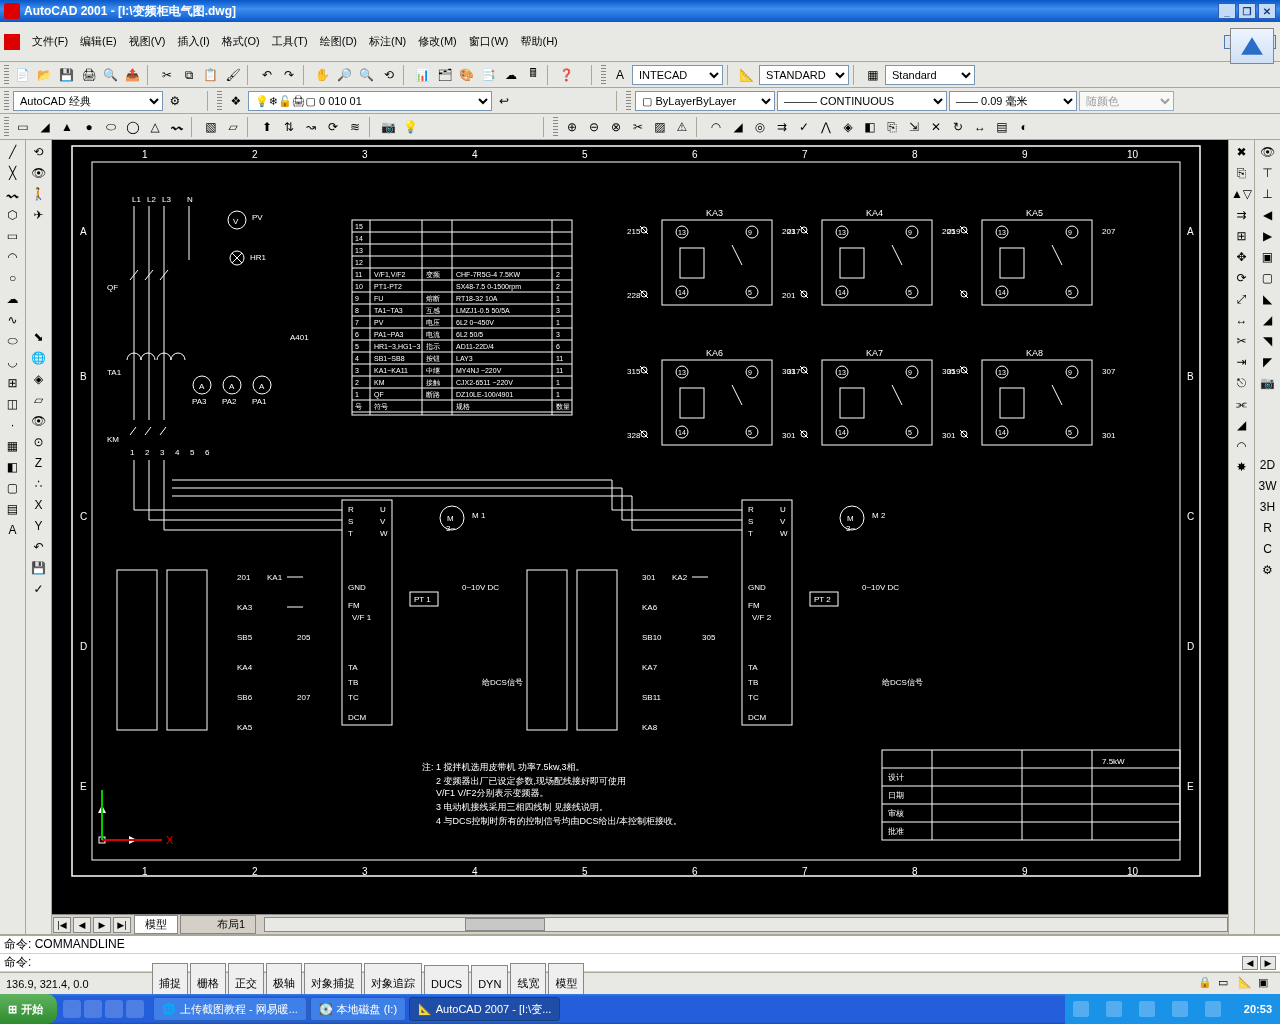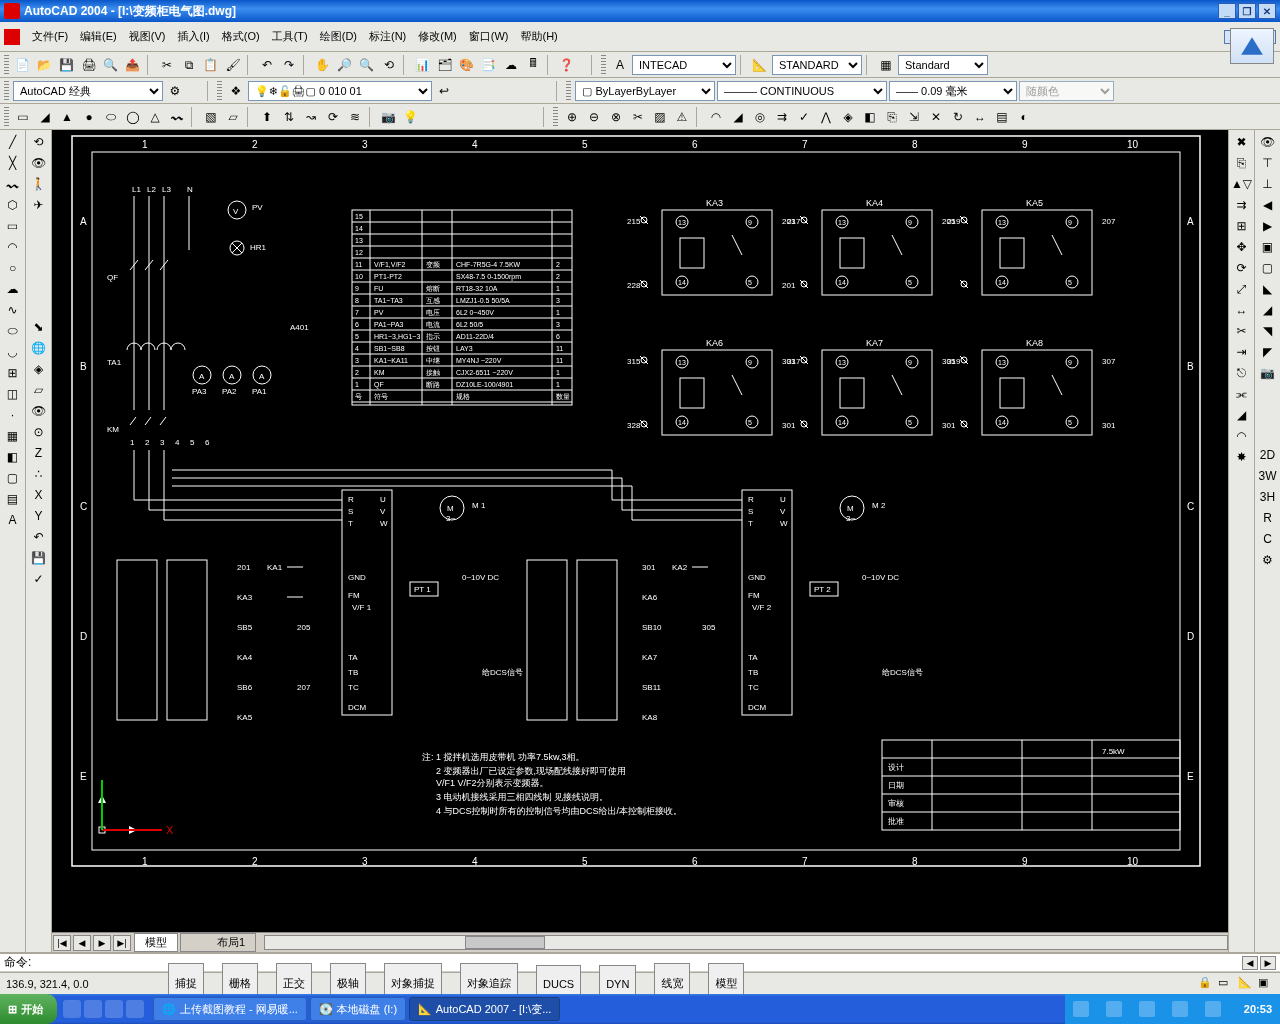--- a/index.html
+++ b/index.html
@@ -5,21 +5,21 @@
 * { margin: 0; padding: 0; box-sizing: border-box; font-family: "Microsoft YaHei", Tahoma, sans-serif; }
 body { width: 1280px; height: 1024px; overflow: hidden; background: #d4d0c8; font-size: 11px; display: flex; flex-direction: column; }
 
 
 .titlebar { height: 22px; background: linear-gradient(#0a56c8,#3b8ef0 40%,#0a56c8); color: #fff; display: flex; align-items: center; padding: 0 4px; font-weight: bold; font-size: 12px; }
 .titlebar .icon { width: 16px; height: 16px; background: #d00; margin-right: 4px; border-radius: 2px; }
 .titlebar .wincontrols { margin-left: auto; display: flex; gap: 2px; }
 .titlebar .wincontrols span { width: 18px; height: 16px; background: #c3dbf7; border: 1px solid #2a5db8; display: flex; align-items: center; justify-content: center; font-size: 10px; color: #1a3d7a; cursor: default; }
 
 
-.menubar { height: 30px; background: #e8e8e4; display: flex; align-items: center; padding: 4px 4px; border-bottom: 1px solid #aca899; }
+.menubar { height: 40px; background: #e8e8e4; display: flex; align-items: center; padding: 4px 4px; border-bottom: 1px solid #aca899; }
 .menubar .appicon { width: 16px; height: 16px; background: #d00; margin-right: 6px; }
 .menubar span.item { padding: 2px 6px; cursor: default; }
 .menubar .mdi { margin-left: auto; display: flex; gap: 2px; }
 .menubar .mdi b { width: 16px; height: 14px; border: 1px solid #5577aa; background: #d4e4fa; font-size: 9px; display: flex; align-items: center; justify-content: center; color: #1a3d7a; }
 .logo-box { position: absolute; right: 6px; top: 28px; width: 44px; height: 36px; border: 1px solid #888; background: linear-gradient(#eef5ff,#cfe0f5); display:flex; align-items:center; justify-content:center; }
 .logo-box svg { width: 26px; height: 26px; }
 
 
 .tb-row { height: 26px; background: #e8e8e4; display: flex; align-items: center; padding: 0 4px; border-bottom: 1px solid #aca899; gap: 2px; }
 .tb-row .sep { width: 6px; height: 20px; border-left: 1px solid #aca899; margin: 0 2px; }
@@ -46,21 +46,21 @@
 .model-tabs .scroll-track { flex:1; height: 15px; margin-left: 8px; background: #e8e8e4; border:1px solid #888; position:relative; }
 .model-tabs .scroll-thumb { position:absolute; left:200px; width: 80px; height: 100%; background:#c8c8c8; border:1px solid #888; }
 
 
 .cmdwrap { border-top: 2px solid #aca899; background: #fff; }
 .cmdline { height: 18px; border-bottom: 1px solid #cfcfcf; padding: 1px 4px; font-family: "SimSun", monospace; font-size: 12px; display:flex; align-items:center; }
 .cmdline .arrows { margin-left: auto; display:flex; gap:2px; }
 .cmdline .arrows b { width:16px; height:14px; border:1px solid #888; background:#e8e8e4; font-size:9px; display:flex; align-items:center; justify-content:center; font-weight: normal;}
 
 
-.statusbar { height: 22px; background: #e8e8e4; border-top: 1px solid #aca899; display: flex; align-items: center; font-size: 11px; gap: 16px; }
+.statusbar { height: 22px; background: #e8e8e4; border-top: 1px solid #aca899; display: flex; align-items: center; font-size: 11px; }
 .statusbar .coords { width: 150px; padding-left: 6px; }
 .statusbar .toggle { padding: 12px 6px; border: 1px solid #888; margin-left: 2px; background: #efefef; }
 .statusbar .tray { margin-left: auto; padding-right: 6px; display:flex; gap:4px; align-items:center;}
 .statusbar .tray span { width:16px; height:16px; display:inline-block; }
 
 
 .taskbar { height: 30px; background: linear-gradient(#3a80e0,#245edb 8%,#245edb 92%,#1b4eb8); display: flex; align-items: center; color: #fff; font-size: 11px; }
 .taskbar .start { height: 100%; padding: 0 14px 0 8px; background: linear-gradient(#5fb35f,#2e8b2e); display: flex; align-items: center; font-weight: bold; border-radius: 0 10px 10px 0; gap:4px;}
 .taskbar .ql { display:flex; gap:3px; padding: 0 6px;}
 .taskbar .ql span { width:18px; height:18px; background: rgba(255,255,255,.2); border-radius:3px;}
@@ -72,21 +72,21 @@
 
 text.w { fill: #fff; font-family: "SimSun", sans-serif; }
 line.w, polyline.w, rect.w, circle.w, path.w { stroke: #fff; fill: none; stroke-width: 1; }
 rect.border { stroke: #fff; fill:none; stroke-width:1.5;}
 </style>
 </head>
 <body>
 
 <div class="titlebar">
   <span class="icon"></span>
-  <span>AutoCAD 2004 - [I:\变频柜电气图.dwg]</span>
+  <span>AutoCAD 2001 - [I:\变频柜电气图.dwg]</span>
   <div class="wincontrols">
     <span>_</span>
     <span>❐</span>
     <span>✕</span>
   </div>
 </div>
 
 <div class="menubar">
   <span class="appicon"></span>
   <span class="item">文件(F)</span>
@@ -138,37 +138,37 @@
   <span class="tb-btn">🗂</span>
   <span class="tb-btn">🎨</span>
   <span class="tb-btn">📑</span>
   <span class="tb-btn">☁</span>
   <span class="tb-btn">🖩</span>
   <span class="sep"></span>
   <span class="tb-btn">❓</span>
   <span class="sep" style="margin-left:12px"></span>
   <span class="grip"></span>
   <span class="tb-btn">A</span>
-  <select class="tb-select" style="width:104px"><option>INTECAD</option></select>
+  <select class="tb-select" style="width:91px"><option>INTECAD</option></select>
   <span class="sep"></span>
   <span class="tb-btn">📐</span>
   <select class="tb-select" style="width:90px"><option>STANDARD</option></select>
   <span class="sep"></span>
   <span class="tb-btn">▦</span>
   <select class="tb-select" style="width:90px"><option>Standard</option></select>
 </div>
 
 <div class="tb-row">
   <span class="grip"></span>
   <select class="tb-select" style="width:150px"><option>AutoCAD 经典</option></select>
   <span class="tb-btn">⚙</span>
   <span class="sep" style="margin-left:20px"></span>
   <span class="grip"></span>
   <span class="tb-btn">❖</span>
-  <select class="tb-select" style="width:184px"><option>💡❄🔓🖨▢ <span>0 01</span>0 01</option></select>
+  <select class="tb-select" style="width:244px"><option>💡❄🔓🖨▢ <span>0 01</span>0 01</option></select>
   <span class="tb-btn">↩</span>
   <span class="sep" style="margin-left:100px"></span>
   <span class="grip"></span>
   <select class="tb-select" style="width:140px"><option>▢ <span>ByLayer</span>ByLayer</option></select>
   <select class="tb-select" style="width:170px"><option>——— CONTINUOUS</option></select>
   <select class="tb-select" style="width:128px"><option>—— 0.09 毫米</option></select>
   <select class="tb-select" style="width:95px;background:#ffffff" disabled=""><option>随颜色</option></select>
 </div>
 
 <div class="tb-row">
@@ -779,20 +779,23 @@
     <span class="tb-btn">3W</span>
     <span class="tb-btn">3H</span>
     <span class="tb-btn">R</span>
     <span class="tb-btn">C</span>
     <span class="tb-btn">⚙</span>
   </div>
 </div>
 
 <div class="cmdwrap">
   <div class="cmdline">
+      <span>命令: COMMANDLINE</span>
+    </div>
+  <div class="cmdline">
     <span>命令:</span>
     <div class="arrows">
         <b>◀</b>
         <b>▶</b>
       </div>
   </div>
 </div>
 
 <div class="statusbar">
   <div class="coords">136.9, 321.4, 0.0</div>

